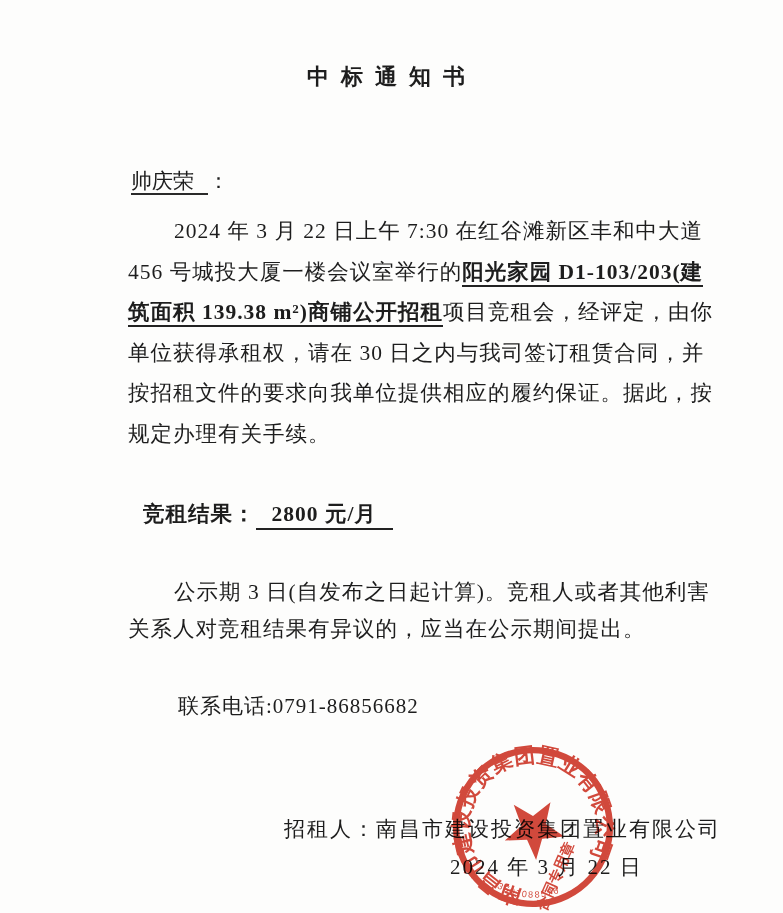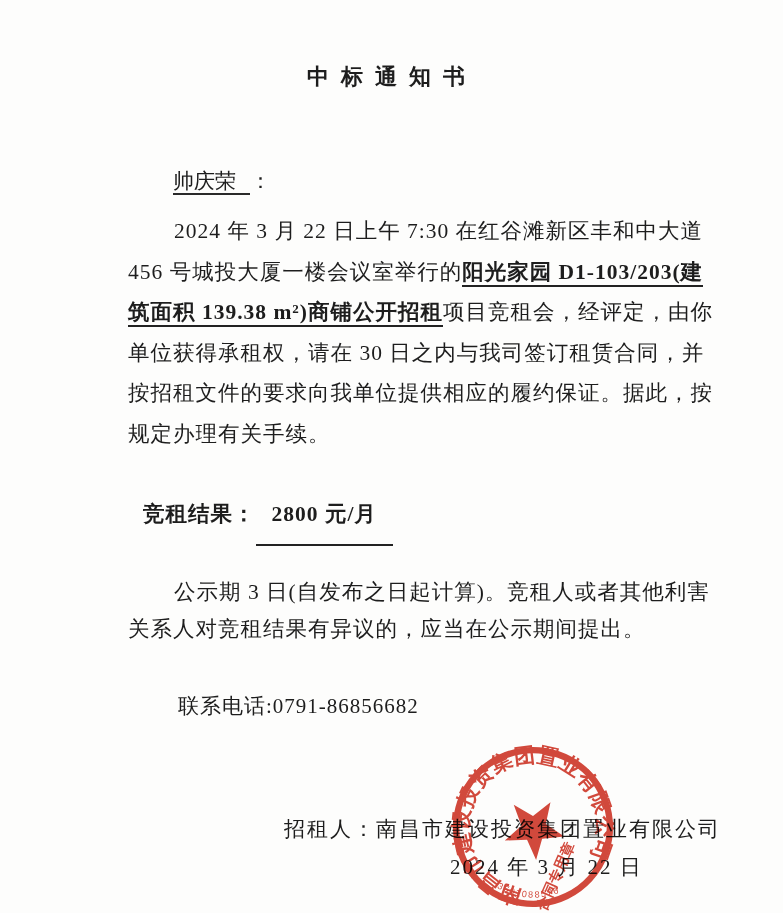--- a/index.html
+++ b/index.html
@@ -12,42 +12,42 @@
     color:#1d1d1d;
     overflow:hidden;
   }
   .doc-title{
     position:absolute;top:62px;left:128px;width:528px;
     text-align:center;font-size:22px;font-weight:bold;
     letter-spacing:12px;white-space:nowrap;
   }
   .salutation{
     position:absolute;top:167px;left:131px;
-    font-size:21px;white-space:nowrap;margin-left:42px;
+    font-size:21px;white-space:nowrap;
   }
   .salutation .uname{border-bottom:2px solid #2a2a2a;padding-right:14px;}
   .body-block{
     position:absolute;top:211px;left:128px;width:530px;
     font-size:21.5px;letter-spacing:1px;
   }
   .bline{height:40.5px;line-height:40.5px;white-space:nowrap;}
   .bline.full{text-align:justify;text-align-last:justify;text-justify:inter-character;}
   .indent{padding-left:46px;}
   .em{
     font-weight:bold;
     border-bottom:2.5px solid #222;
     padding-bottom:1px;
   }
   .result-line{
     position:absolute;top:499px;left:143px;
     font-size:21.5px;font-weight:bold;letter-spacing:1px;white-space:nowrap;
   }
   .result-line .rvalue{
     border-bottom:2.5px solid #222;
-    padding:0 16px 18px 16px;
+    padding:0 16px 2px 16px;
   }
   .notice-block{
     position:absolute;top:574px;left:128px;width:540px;
     font-size:21.5px;letter-spacing:1px;
   }
   .nline{height:37px;line-height:37px;white-space:nowrap;}
   .supervisor-line{
     position:absolute;top:651px;left:178px;
     font-size:21px;letter-spacing:1px;white-space:nowrap;
   }

